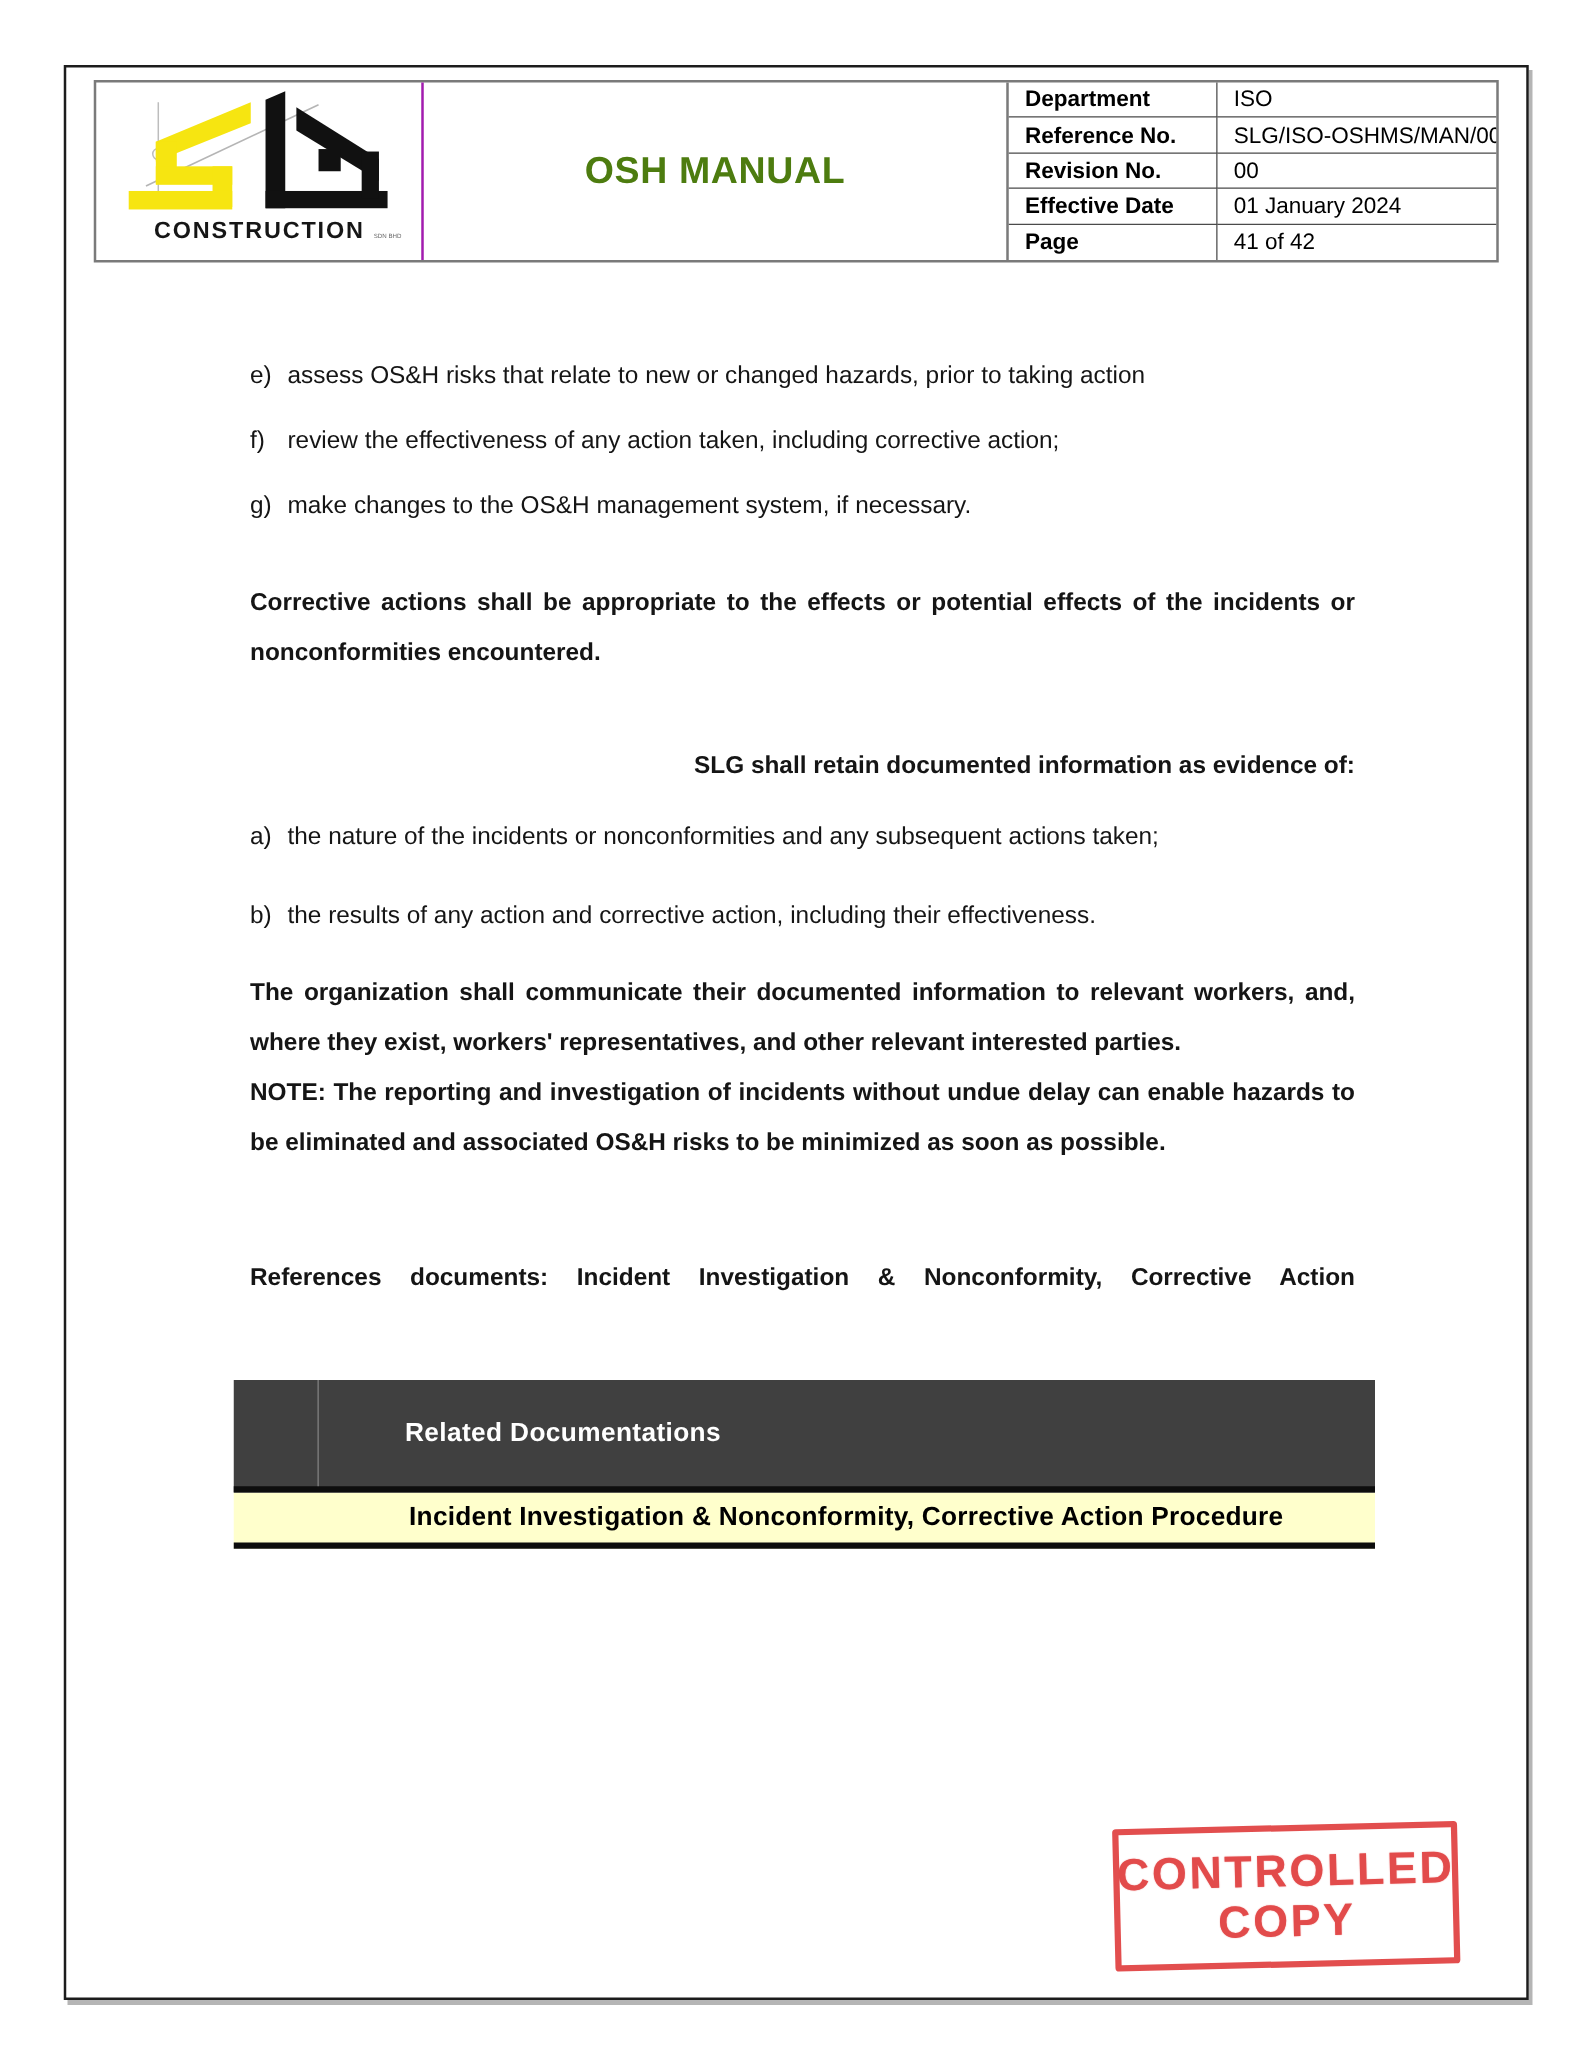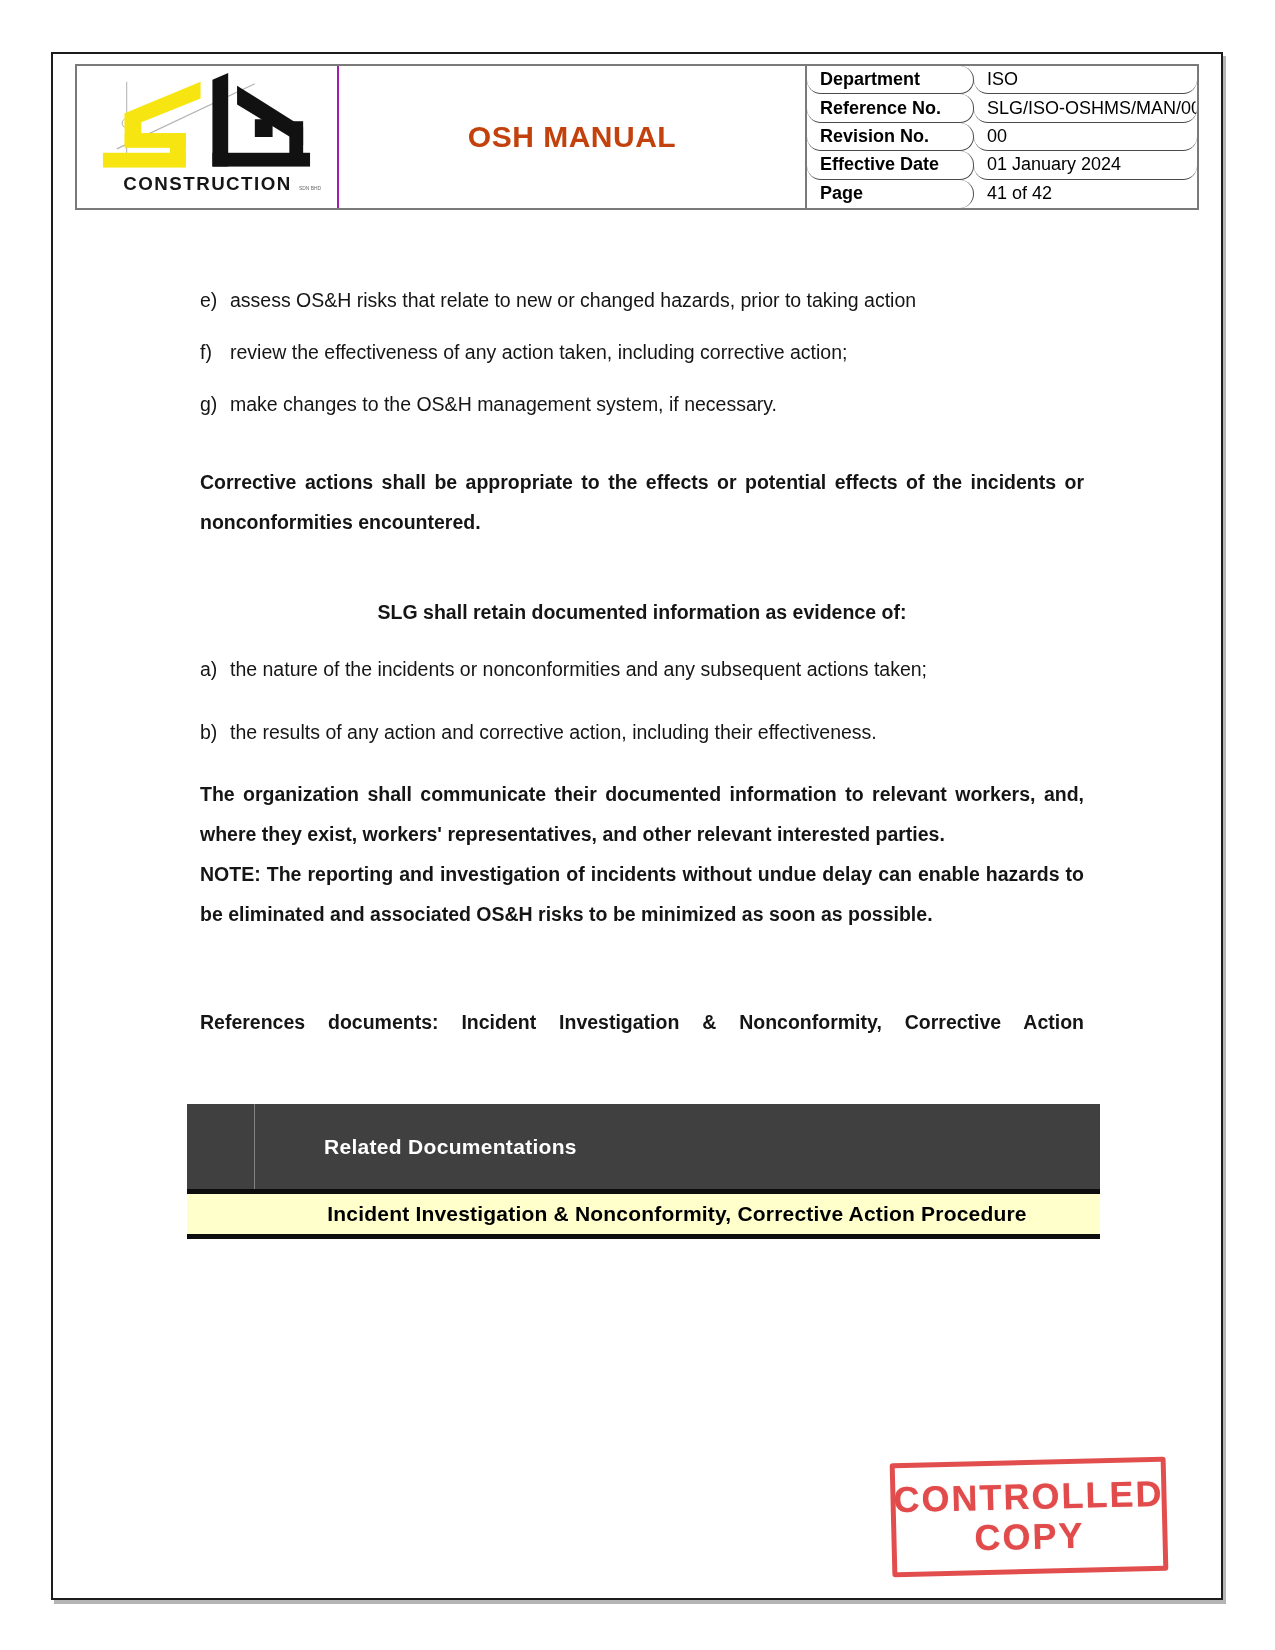--- a/index.html
+++ b/index.html
@@ -16,25 +16,25 @@
   
   .header-table {
     position:absolute; left:22px; top:10px; width:1124px; height:146px;
     border:2px solid #7a7a7a; display:flex;
   }
   .logo-cell { width:262px; border-right:2px solid #a21caf; position:relative; }
   .title-cell {
     width:468px; border-right:2px solid #7a7a7a;
     display:flex; align-items:center; justify-content:center;
   }
-  .doc-title { font-size:30px; font-weight:bold; letter-spacing:.5px; color:#c2410c; }
+  .doc-title { font-size:30px; font-weight:bold; letter-spacing:.5px; color:#4d7c0f; }
   .info-table { flex:1; display:grid; grid-template-columns:167px 1fr; grid-auto-rows:1fr; }
   .info-cell {
     border-bottom:1.5px solid #4a4a4a; display:flex; align-items:center;
-    font-size:18px; padding:0 0 0 13px; color:#000; overflow:hidden; white-space:nowrap;border-radius:14px;
+    font-size:18px; padding:0 0 0 13px; color:#000; overflow:hidden; white-space:nowrap;
   }
   .info-cell.lbl { font-weight:bold; border-right:1.5px solid #4a4a4a; }
   .info-row-last { border-bottom:none; }
   
   .p, .li {
     position:absolute; left:147px; width:884px;
     font-size:19.5px; line-height:40px; color:#151515;
   }
   .p { text-align:justify;font-weight:bold; }
   .li { display:flex; }
@@ -135,21 +135,21 @@
     <span class="marker">f)</span>
     <span class="li-text">review the effectiveness of any action taken, including corrective action;</span>
   </div>
   <div class="li" style="top:330px">
     <span class="marker">g)</span>
     <span class="li-text">make changes to the OS&amp;H management system, if necessary.</span>
   </div>
 
   <div class="p" style="top:408px">Corrective actions shall be appropriate to the effects or potential effects of the incidents or nonconformities encountered.</div>
 
-  <div class="p" style="top:538px; text-align:center">SLG shall retain documented information as evidence of:</div>
+  <div class="p" style="top:538px; text-align:right">SLG shall retain documented information as evidence of:</div>
 
   <div class="li" style="top:595px">
     <span class="marker">a)</span>
     <span class="li-text">the nature of the incidents or nonconformities and any subsequent actions taken;</span>
   </div>
   <div class="li" style="top:658px">
     <span class="marker">b)</span>
     <span class="li-text">the results of any action and corrective action, including their effectiveness.</span>
   </div>
 

